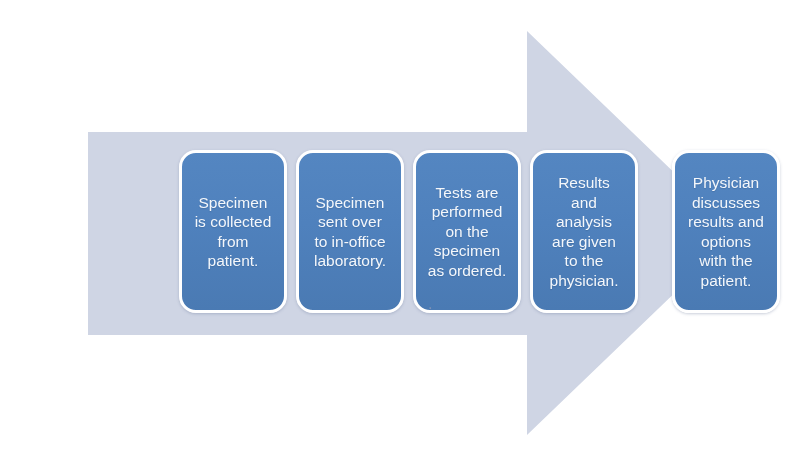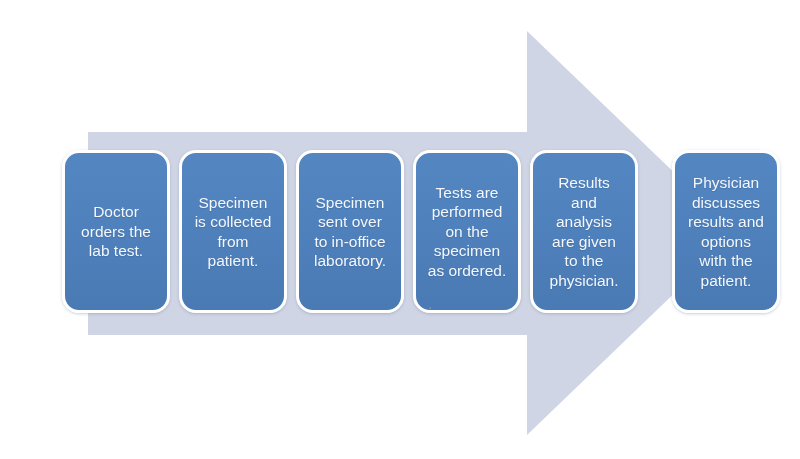--- a/index.html
+++ b/index.html
@@ -65,25 +65,20 @@
 </style>
 </head>
 <body>
 
 <div class="canvas">
 
   <svg class="arrow-svg" viewBox="0 0 800 459" xmlns="http://www.w3.org/2000/svg">
     <polygon points="88,132 527,132 527,31 737,233 527,435 527,335 88,335" fill="#cfd5e4"></polygon>
   </svg>
 
-  <div class="step s1">
-    <div class="txt">Doctor
-orders the
-lab test.</div>
-  </div>
 
   <div class="step s2">
     <div class="txt">Specimen
 is collected
 from
 patient.</div>
   </div>
 
   <div class="step s3">
     <div class="txt">Specimen

